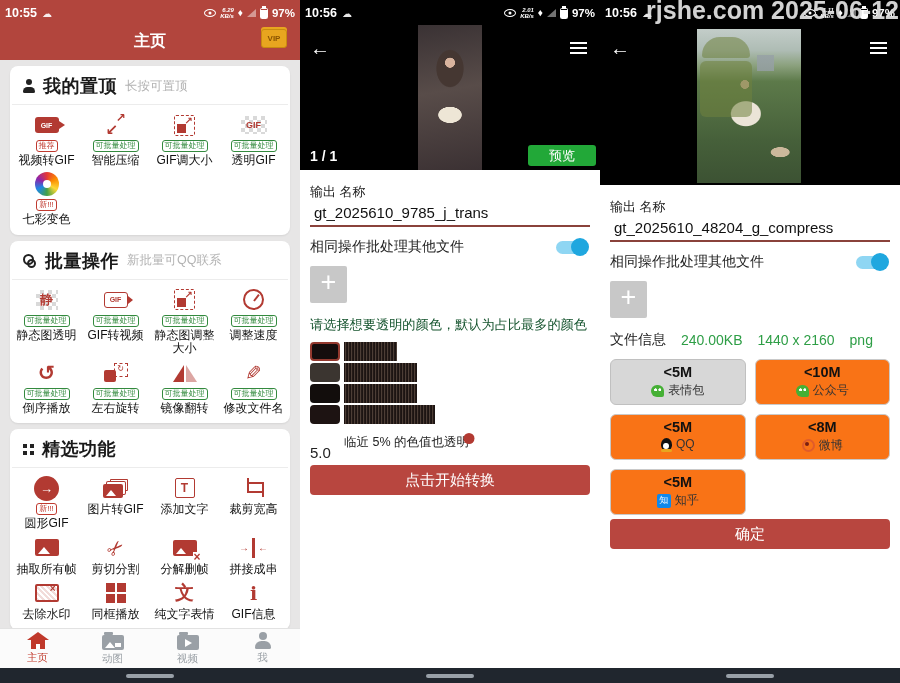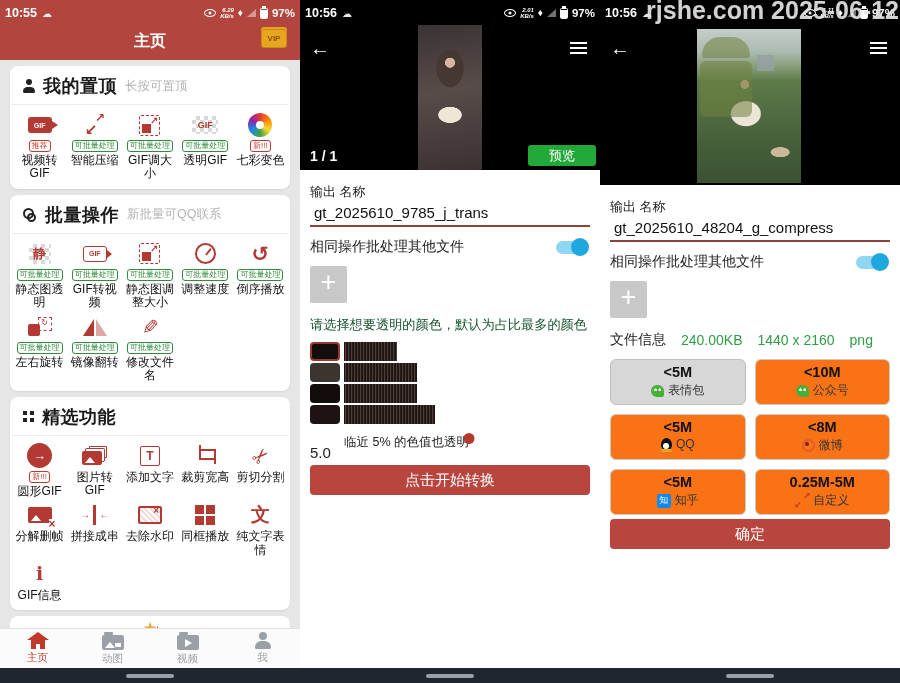--- a/index.html
+++ b/index.html
@@ -26,21 +26,21 @@
 .s1-top{background:#b2453d}
 .apptitle-row{position:relative;height:34px}
 .apptitle{text-align:center;color:#fff;font-size:16px;line-height:30px;font-weight:bold}
 .vip{position:absolute;right:13px;top:3px;width:26px;height:19px;background:#e8a51f;border-radius:3px;color:#8a5400;font-size:8px;font-weight:bold;display:flex;align-items:center;justify-content:center;border:1px solid #c98a10;box-shadow:0 -2px 0 #e8a51f}
 .cards{position:absolute;top:66px;left:10px;right:10px}
 .card{background:#fff;border-radius:8px;box-shadow:0 1px 2px rgba(0,0,0,.08);margin-bottom:6px}
 .card-h{display:flex;align-items:center;gap:8px;padding:8px 13px 6px}
 .card-title{font-size:18px;color:#1a1a1a;font-weight:700;letter-spacing:.5px}
 .card-sub{font-size:12.5px;color:#b3b3b3}
 .card-div{border-bottom:1px solid #ececec;margin:0 2px}
-.grid{display:grid;grid-template-columns:repeat(5,1fr);row-gap:4px;padding:7px 2px 8px}
+.grid{display:grid;grid-template-columns:repeat(4,1fr);row-gap:4px;padding:7px 2px 8px}
 .cell{display:flex;flex-direction:column;align-items:center;gap:2px}
 .iconbox{height:26px;display:flex;align-items:center;justify-content:center;position:relative}
 .cell .label{font-size:12px;color:#111;text-align:center;line-height:1.12}
 .badge{font-size:8px;line-height:10px;padding:0 2px;border-radius:3px;border:1px solid;background:#fff}
 .b-red{color:#c03a2f;border-color:#c03a2f}
 .b-green{color:#338a3e;border-color:#338a3e}
 
 .sh{display:inline-block;position:relative}
 .sh-person{width:12px;height:14px}
 .sh-person::before{content:"";position:absolute;top:0;left:3px;width:6px;height:6px;border-radius:50%;background:#222}
@@ -384,20 +384,27 @@
             </div>
 
             <div class="cell">
               <span class="iconbox">
                 <span class="fi ic-crop"></span>
               </span>
 
               <span class="label">裁剪宽高</span>
             </div>
 
+            <div class="cell">
+              <span class="iconbox">
+                <span class="fi ic-frames"></span>
+              </span>
+
+              <span class="label">抽取所有帧</span>
+            </div>
 
             <div class="cell">
               <span class="iconbox">
                 <span class="fi ic-scissors"></span>
               </span>
 
               <span class="label">剪切分割</span>
             </div>
 
             <div class="cell">
@@ -644,27 +651,20 @@
           </div>
 
           <div class="preset">
             <span class="psize">&lt;5M</span>
             <span class="prow">
               <span class="pi pi-zhihu"></span>
               <span>知乎</span>
             </span>
           </div>
 
-          <div class="preset">
-            <span class="psize">0.25M-5M</span>
-            <span class="prow">
-              <span class="pi pi-custom"></span>
-              <span>自定义</span>
-            </span>
-          </div>
         </div>
       <div class="red-btn">确定</div>
     </div>
     <div class="gbar">
         <div class="pill"></div>
       </div>
   </section>
 
 </div>
 

